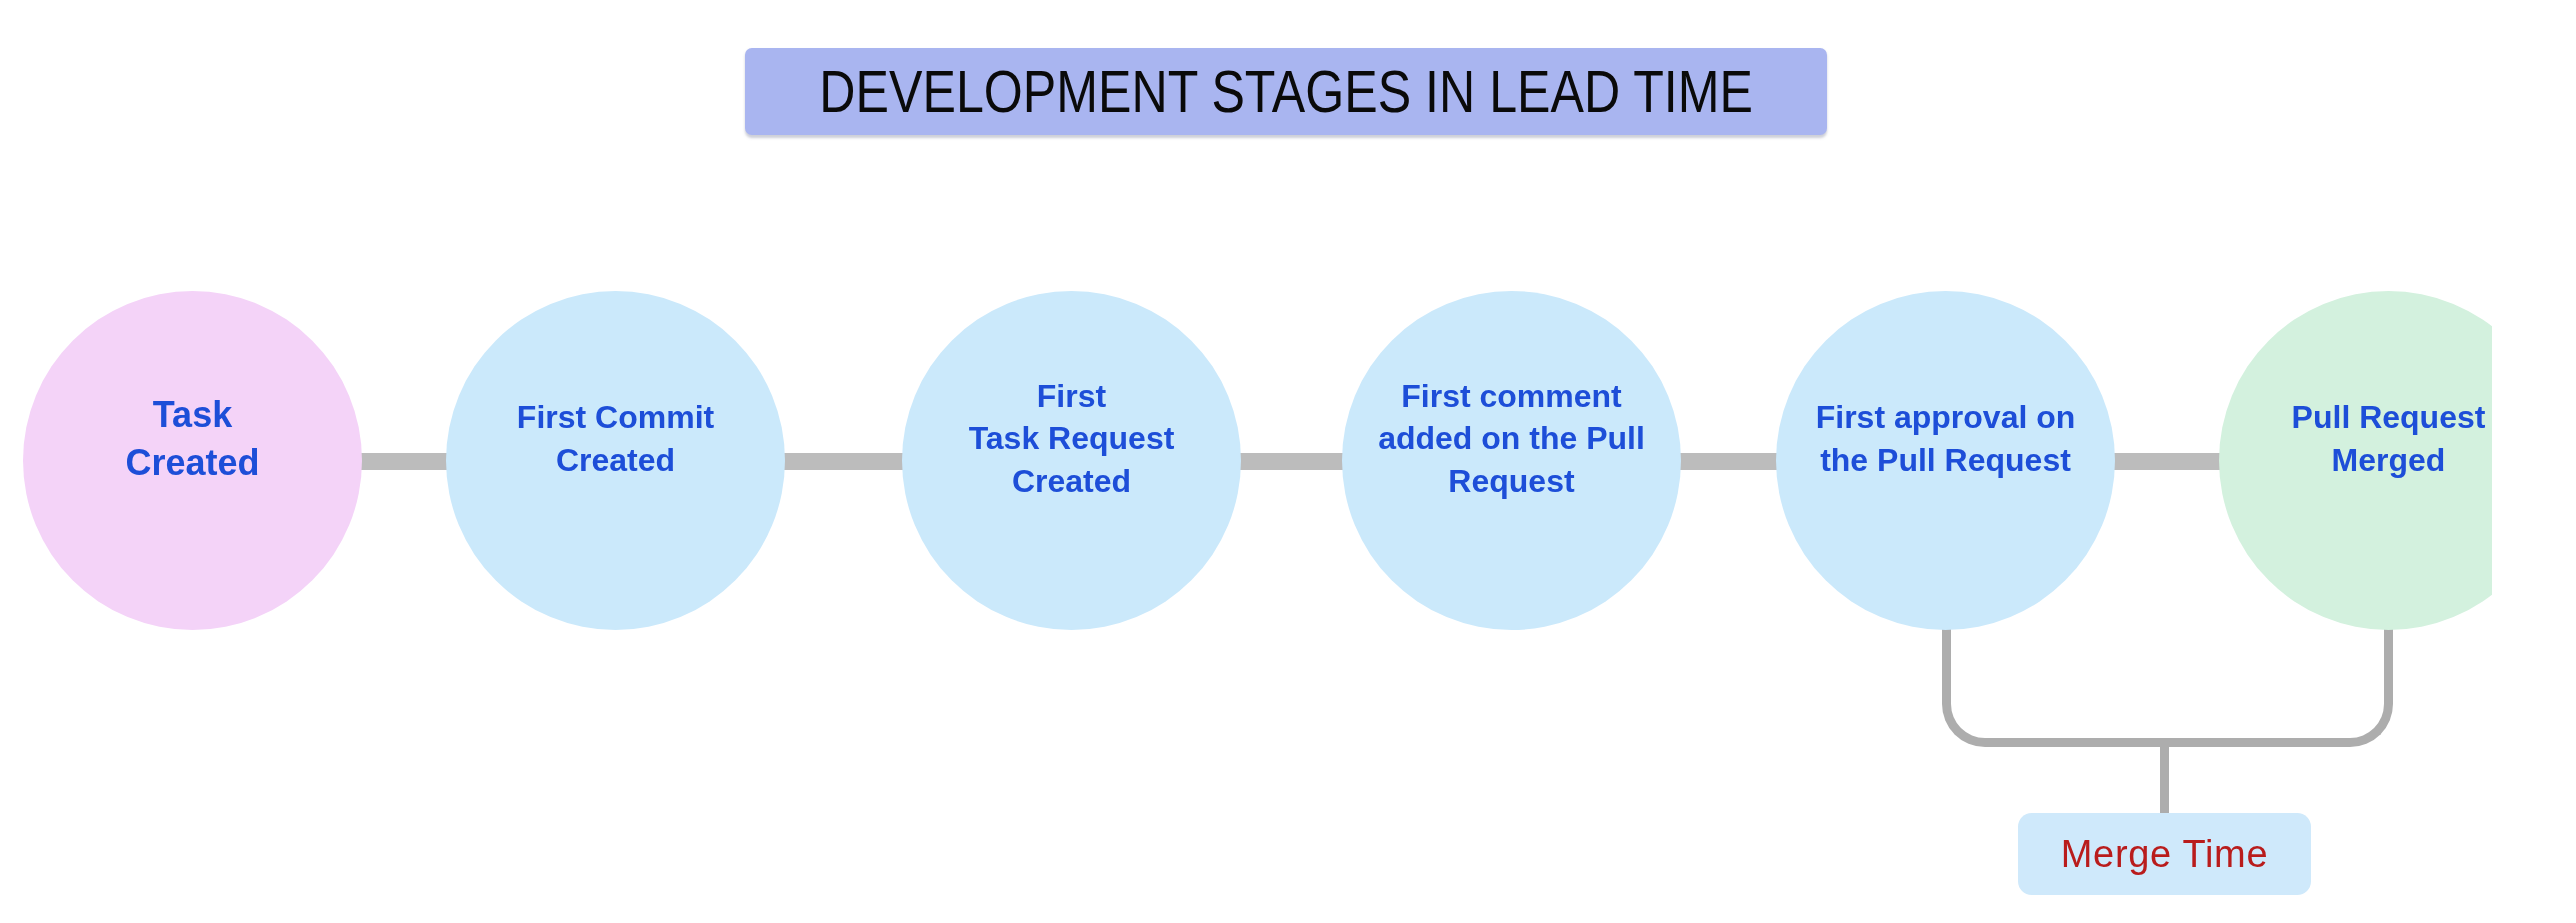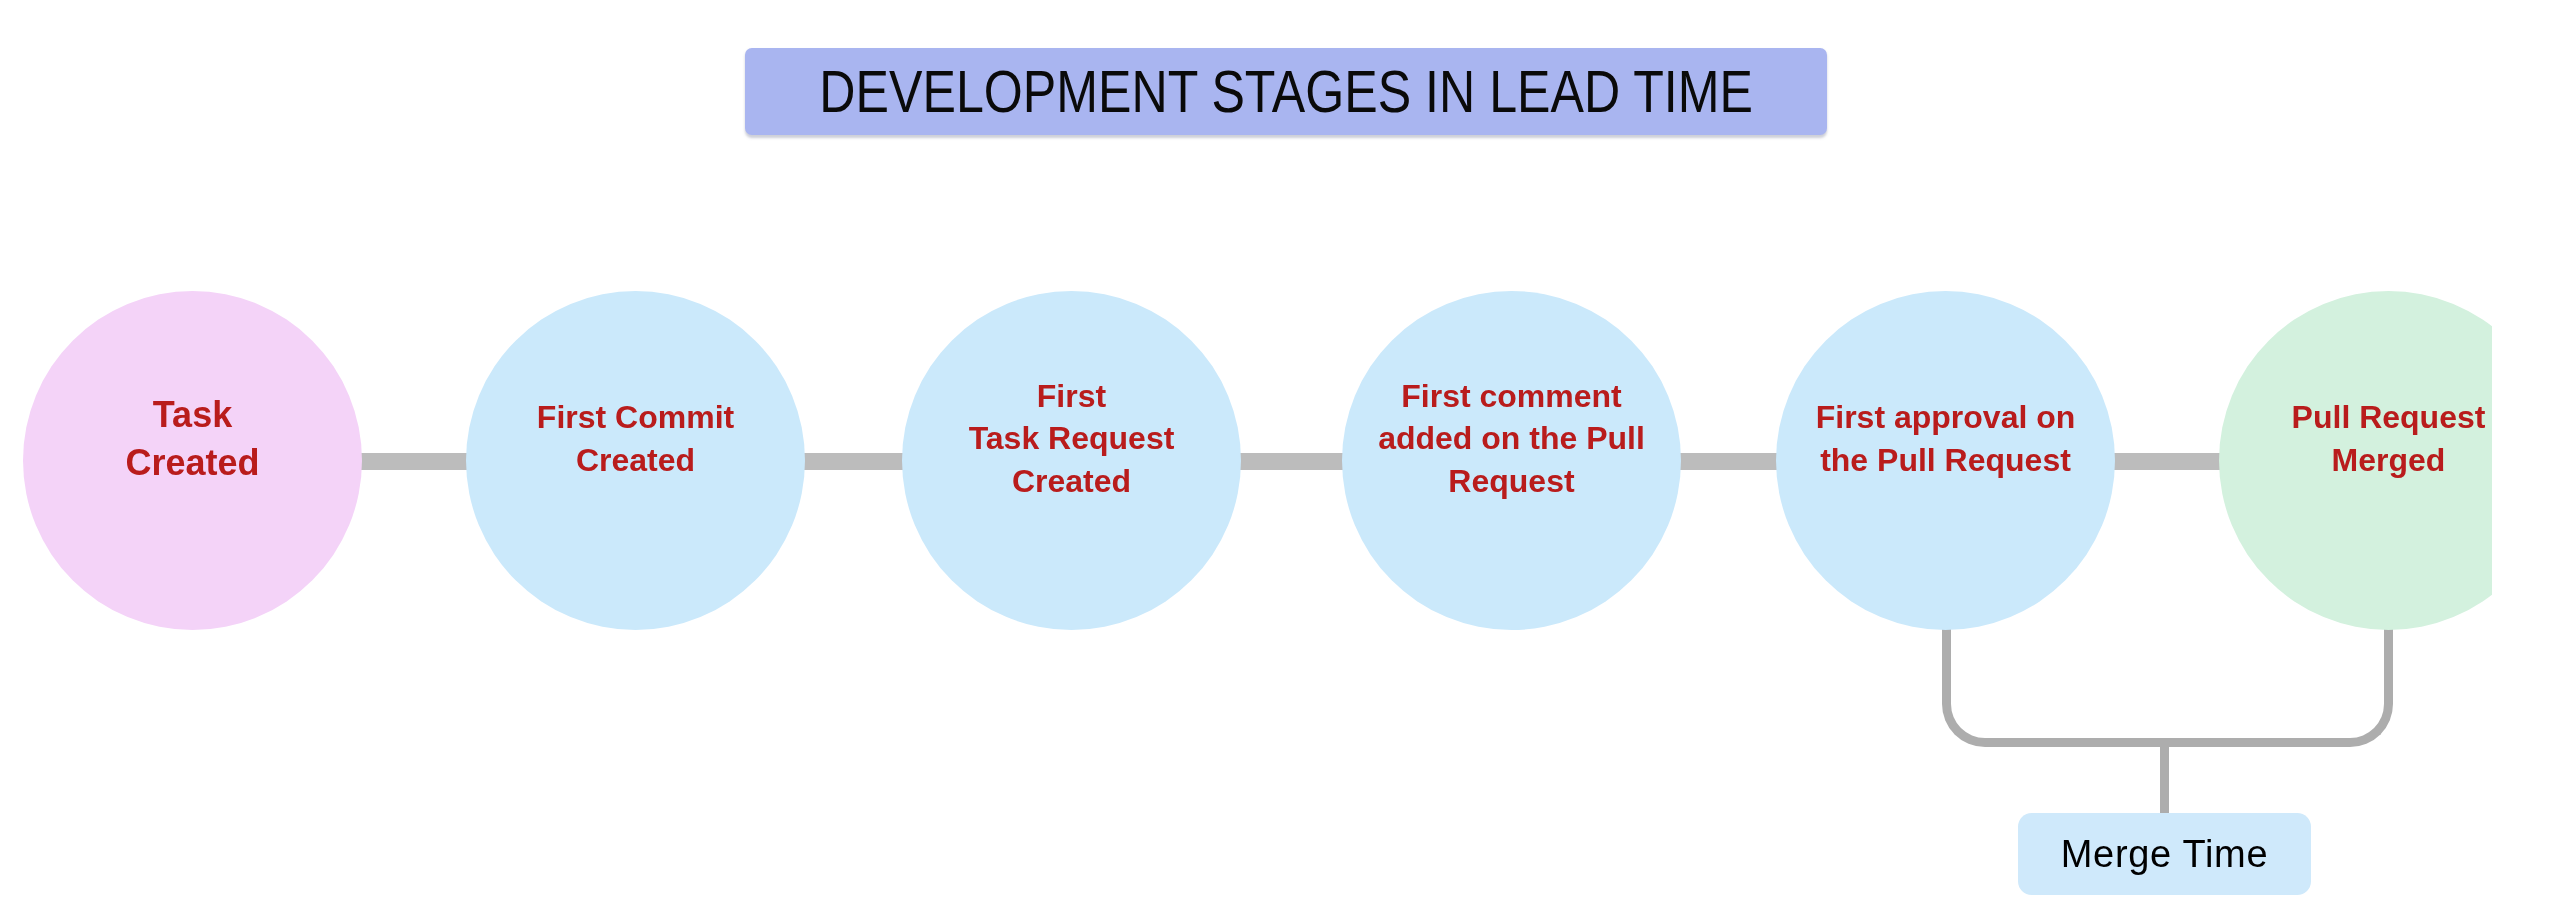--- a/index.html
+++ b/index.html
@@ -50,25 +50,25 @@
     border-radius: 50%;
     display: flex; align-items: center; justify-content: center;
     z-index: 2;
   }
   .stage-label {
     white-space: pre-line;
     text-align: center;
     font-size: 32px;
     line-height: 1.32;
     font-weight: 700;
-    color: #b91c1c;
+    color: #1d4ed8;
     transform: translateY(-22px);
   }
   .stage.s1 { left: 23px;   background: #f4d3f8; }
-  .stage.s2 { left: 466px;  background: #cbe9fb; }
+  .stage.s2 { left: 446px;  background: #cbe9fb; }
   .stage.s3 { left: 902px; background: #cbe9fb; }
   .stage.s4 { left: 1342px; background: #cbe9fb; }
   .stage.s5 { left: 1776px; background: #cbe9fb; }
   .stage.s6 { left: 2219px; background: #d3f1de; }
   .stage.s1 .stage-label { font-size: 36px; }
 
   
   .bracket {
     position: absolute;
     left: 1942px; top: 629px;
@@ -95,21 +95,21 @@
     left: 2018px; top: 813px;
     width: 293px; height: 82px;
     background: #cfe9fb;
     border-radius: 13.7px;
     display: flex; align-items: center; justify-content: center;
     z-index: 2;
   }
   .merge-label-text {
     font-size: 38px;
     font-weight: 400;
-    color: #000000;
+    color: #b91c1c;
     letter-spacing: 0.7px;
     white-space: nowrap;
   }
 </style>
 </head>
 <body>
 
 <div class="canvas">
 
   <div class="title-badge" style="background: rgb(169, 181, 240);">

